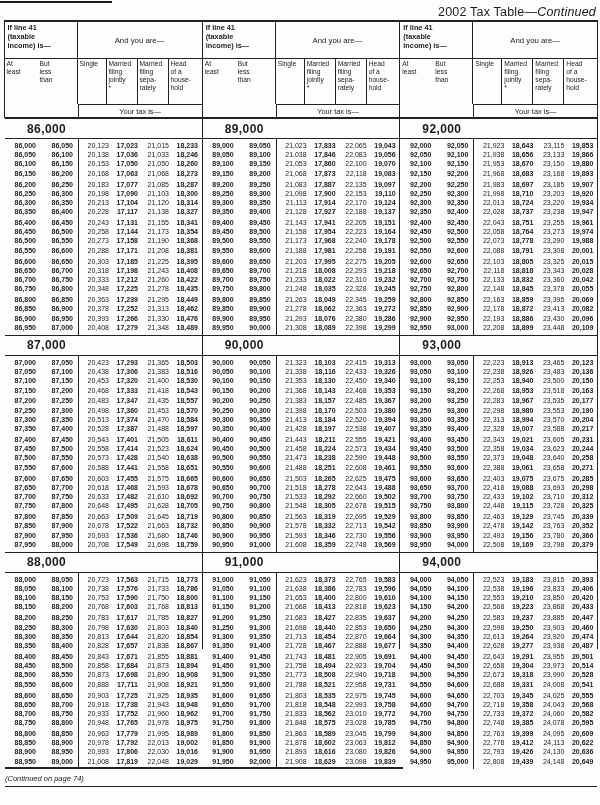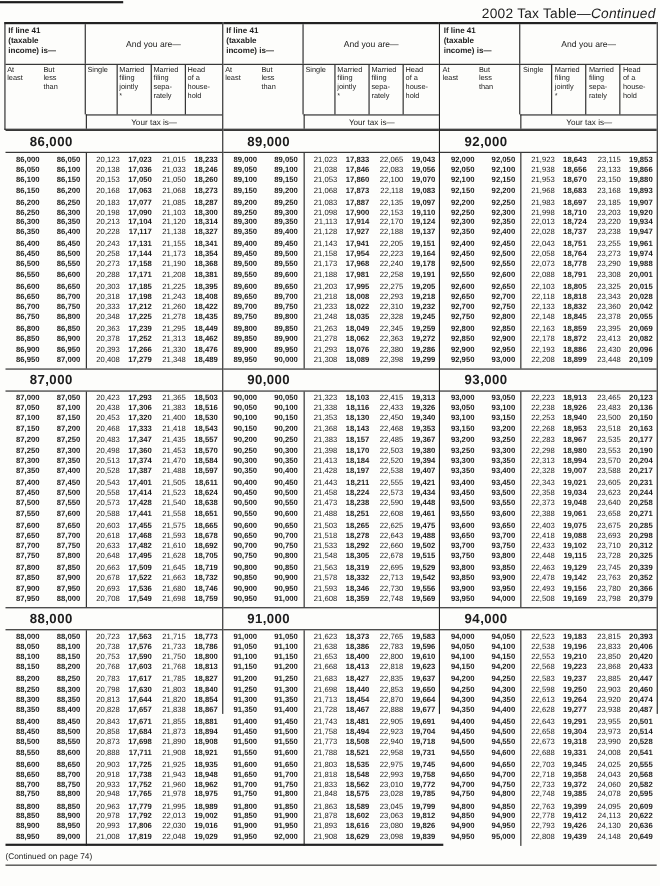--- a/index.html
+++ b/index.html
@@ -52,21 +52,21 @@
   .c-mfj{width:29px;font-weight:bold;}
   .c-mfs{width:31px;}
   .c-hoh{width:29px;font-weight:bold;}
 
   
   .footbar{position:absolute;left:5px;top:767px;width:592px;height:19px;
     border-bottom:1.5px solid #222;display:flex;align-items:center;
     justify-content:space-between;font-size:7.5px;}
   .foot-topline{position:absolute;left:5px;top:767px;width:398px;height:1.5px;background:#222;}
   .footnote{margin-left:1px;padding-top:2px;}
-  .contnote{margin-right:5px;padding-top:4px;}
+  .contnote{font-style:italic;margin-right:5px;padding-top:4px;}
 </style>
 </head>
 <body>
 
 <div class="top-artifact"></div>
 
 <div class="page-title"><span>2002 Tax Table—</span><span class="cont">Continued</span></div>
 
 <div class="tablewrap">
   <div class="groups">

